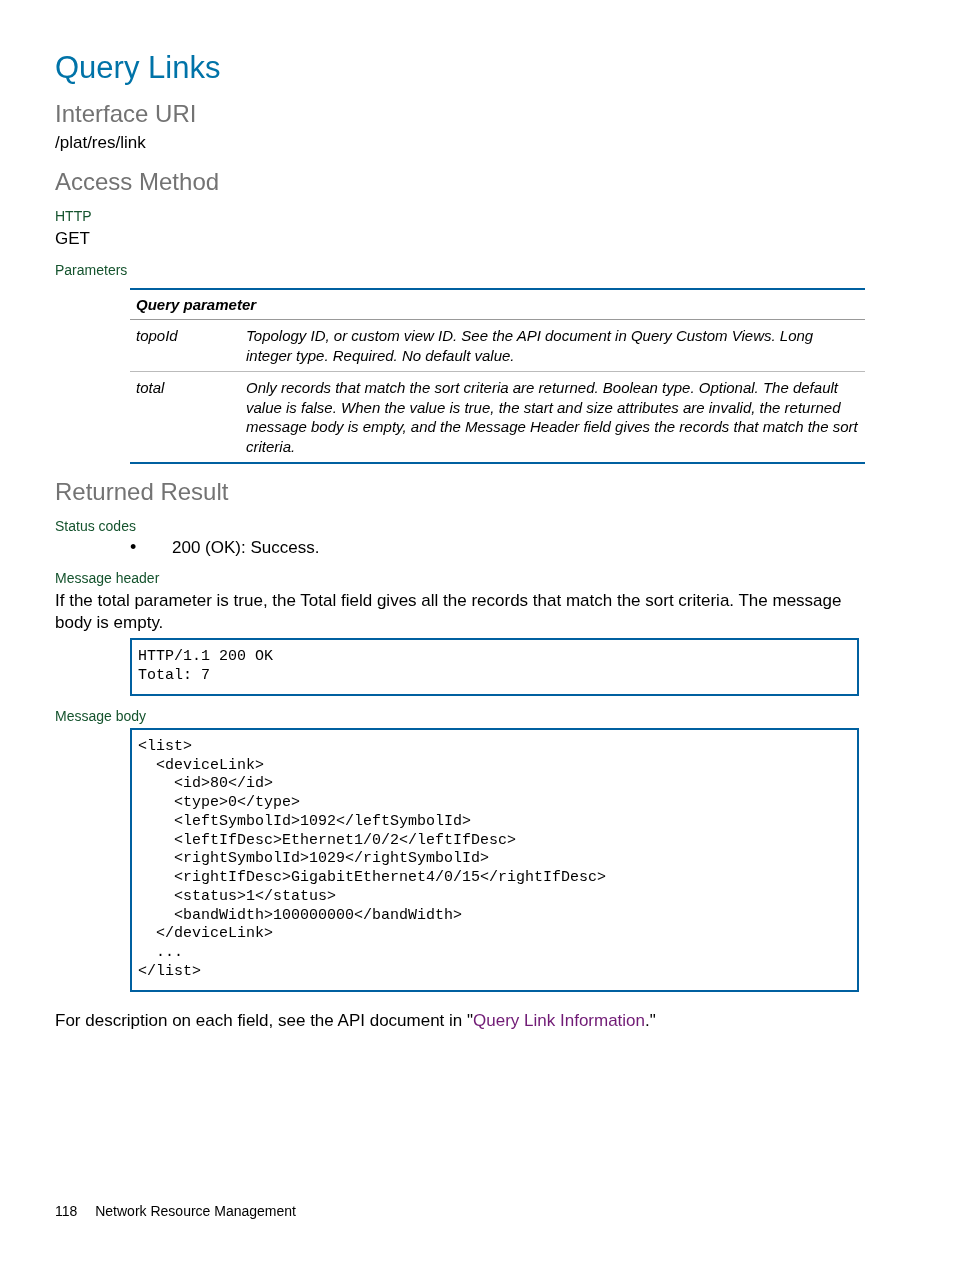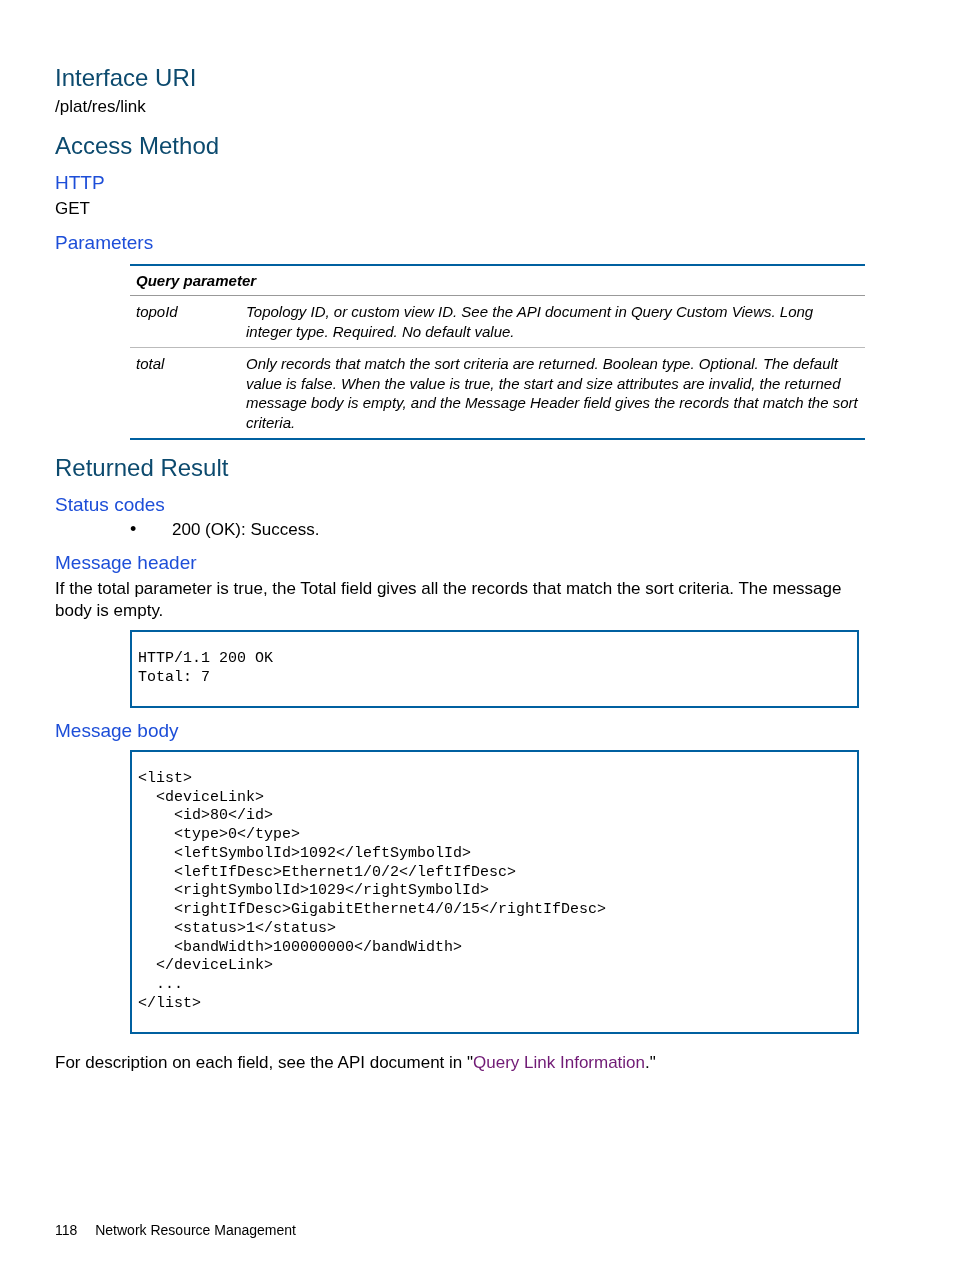--- a/index.html
+++ b/index.html
@@ -21,30 +21,30 @@
     font-stretch: condensed;
     font-weight: 300;
     color: #0073a8;
     font-size: 31px;
     margin: 0 0 6px 0;
   }
   h2.h2 {
     font-family: "Arial Narrow", Arial, sans-serif;
     font-stretch: condensed;
     font-weight: 300;
-    color: #0c4a6e;
+    color: #737373;
     font-size: 24px;
     margin: 14px 0 4px 0;
   }
   h3.h3 {
     font-family: "Arial Narrow", Arial, sans-serif;
     font-stretch: condensed;
     font-weight: 400;
-    color: #1d4ed8;
-    font-size: 19px;
+    color: #14532d;
+    font-size: 14px;
     margin: 12px 0 4px 0;
   }
   .indent1 { margin-left: 75px; }
   .para {
     font-family: "Arial Narrow", Arial, sans-serif;
     font-stretch: condensed;
     font-size: 17px;
     font-weight: 300;
     line-height: 1.3;
     margin: 4px 0;
@@ -91,44 +91,45 @@
     border-bottom: 1px solid #bbb;
     font-weight: 300;
     line-height: 1.3;
   }
   table.params tr:last-child td { border-bottom: none; }
   table.params td.col1 { width: 98px; }
   .codebox {
     border: 2px solid #0060a0;
     margin-left: 75px;
     margin-right: 40px;
-    margin-top: 8px;
-    padding: 18px 6px;
+    margin-top: 0;
+    padding: 8px 6px;
     font-family: "Courier New", monospace;
     font-size: 15px;
     white-space: pre;
     line-height: 1.25;
   }
   a.link { color: #701a75; text-decoration: none; }
   .footer {
     position: absolute;
-    bottom: 33px;
+    bottom: 52px;
     left: 55px;
     font-family: "Arial Narrow", Arial, sans-serif;
     font-stretch: condensed;
     font-size: 14px;
     font-weight: 300;
   }
   .footer .pnum { margin-right: 14px; }
 </style>
 </head>
 <body>
 
 <div class="page">
 
+  <h1 class="h1">Query Links</h1>
 
   <h2 class="h2">Interface URI</h2>
   <div class="para indent1">/plat/res/link</div>
 
   <h2 class="h2">Access Method</h2>
 
   <h3 class="h3 indent1">HTTP</h3>
   <div class="para indent1">GET</div>
 
   <h3 class="h3 indent1">Parameters</h3>

